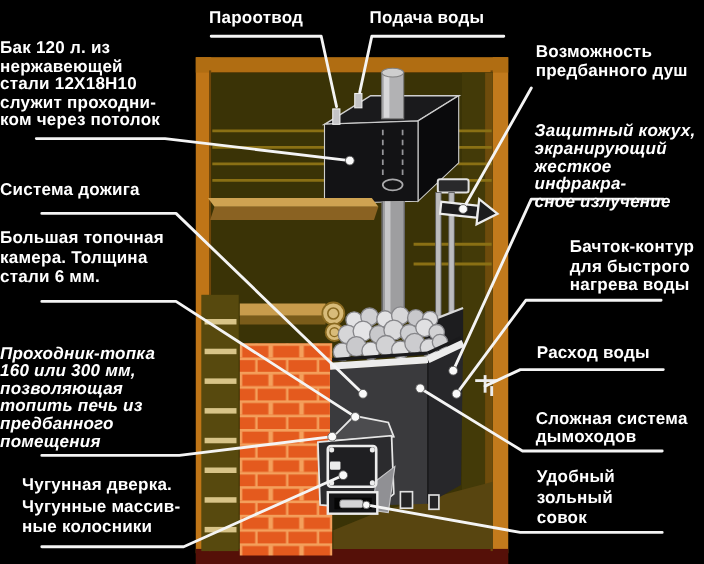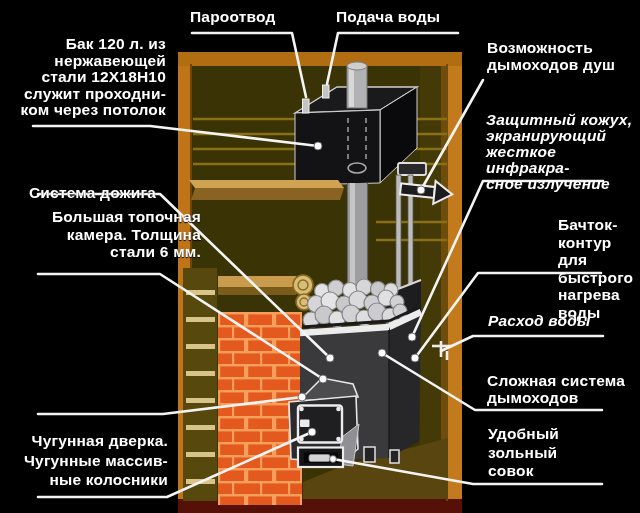--- a/index.html
+++ b/index.html
@@ -6,23 +6,23 @@
   .stage{
     position:relative;width:640px;height:513px;background:#000;overflow:hidden;
     font-family:"Liberation Sans","DejaVu Sans",sans-serif;
   }
   .scene{position:absolute;left:0;top:0;width:640px;height:513px;}
   .lbl{
     position:absolute;color:#fff;font-weight:bold;font-size:15.5px;line-height:16.5px;
     white-space:pre-line;letter-spacing:.2px;z-index:5;
     text-shadow:0 1px 1px #000;
   }
-  .lbl.right-al{text-align:right;}
+  .lbl.right-al{}
   .lh16{line-height:16px;font-style:italic;}
-  .lh175{line-height:17.5px;padding-left:40px;}
+  .lh175{line-height:17.5px;}
   .lh17{line-height:17px;}
   .lh185{line-height:18.5px;}
   .lh195{line-height:19.5px;}
 </style>
 </head>
 <body>
 
 <div class="stage">
 
   <svg class="scene" viewBox="0 0 640 513">
@@ -235,37 +235,43 @@
   </svg>
 
   <div class="lbl" style="left:336px;top:9px;">Подача воды</div>
   <div class="lbl" style="left:190px;top:9px;">Пароотвод</div>
 
   <div class="lbl right-al" style="left:0;width:166px;top:36px;">Бак 120 л. из
 нержавеющей
 стали 12Х18Н10
 служит проходни-
 ком через потолок</div>
-  <div class="lbl right-al" style="left:0;width:156px;top:165px;margin-top:20px;">Система дожига</div>
+  <div class="lbl right-al" style="left:0;width:156px;top:165px;">Система дожига</div>
   <div class="lbl right-al lh175" style="left:0;width:161px;top:208px;">Большая топочная
 камера. Толщина
 стали 6 мм.</div>
-  <div class="lbl right-al lh195" style="left:0;width:168px;top:431px;">Чугунная дверка.
+  <div class="lbl right-al lh16" style="left:0;width:164px;top:314px;">Проходник-топка
+160 или 300 мм,
+позволяющая
+топить печь из
+предбанного
+помещения</div>
+  <div class="lbl right-al lh195" style="left:0;width:168px;top:431px;padding-left:20px;">Чугунная дверка.
 Чугунные массив-
 ные колосники</div>
 
   <div class="lbl" style="left:487px;top:40px;">Возможность
-дымоходов душ</div>
+предбанного душ</div>
   <div class="lbl lh16" style="left:486px;top:112px;">Защитный кожух,
 экранирующий
 жесткое инфракра-
 сное излучение</div>
   <div class="lbl lh175" style="left:487px;top:216px;margin-left:31px;">Бачток-контур
 для быстрого
 нагрева воды</div>
-  <div class="lbl" style="left:488px;top:313px;font-style:italic;">Расход воды</div>
+  <div class="lbl" style="left:488px;top:313px;">Расход воды</div>
   <div class="lbl lh17" style="left:487px;top:372px;">Сложная система
 дымоходов</div>
   <div class="lbl lh185" style="left:488px;top:425px;">Удобный
 зольный
 совок</div>
 
 </div>
 
 </body></html>

